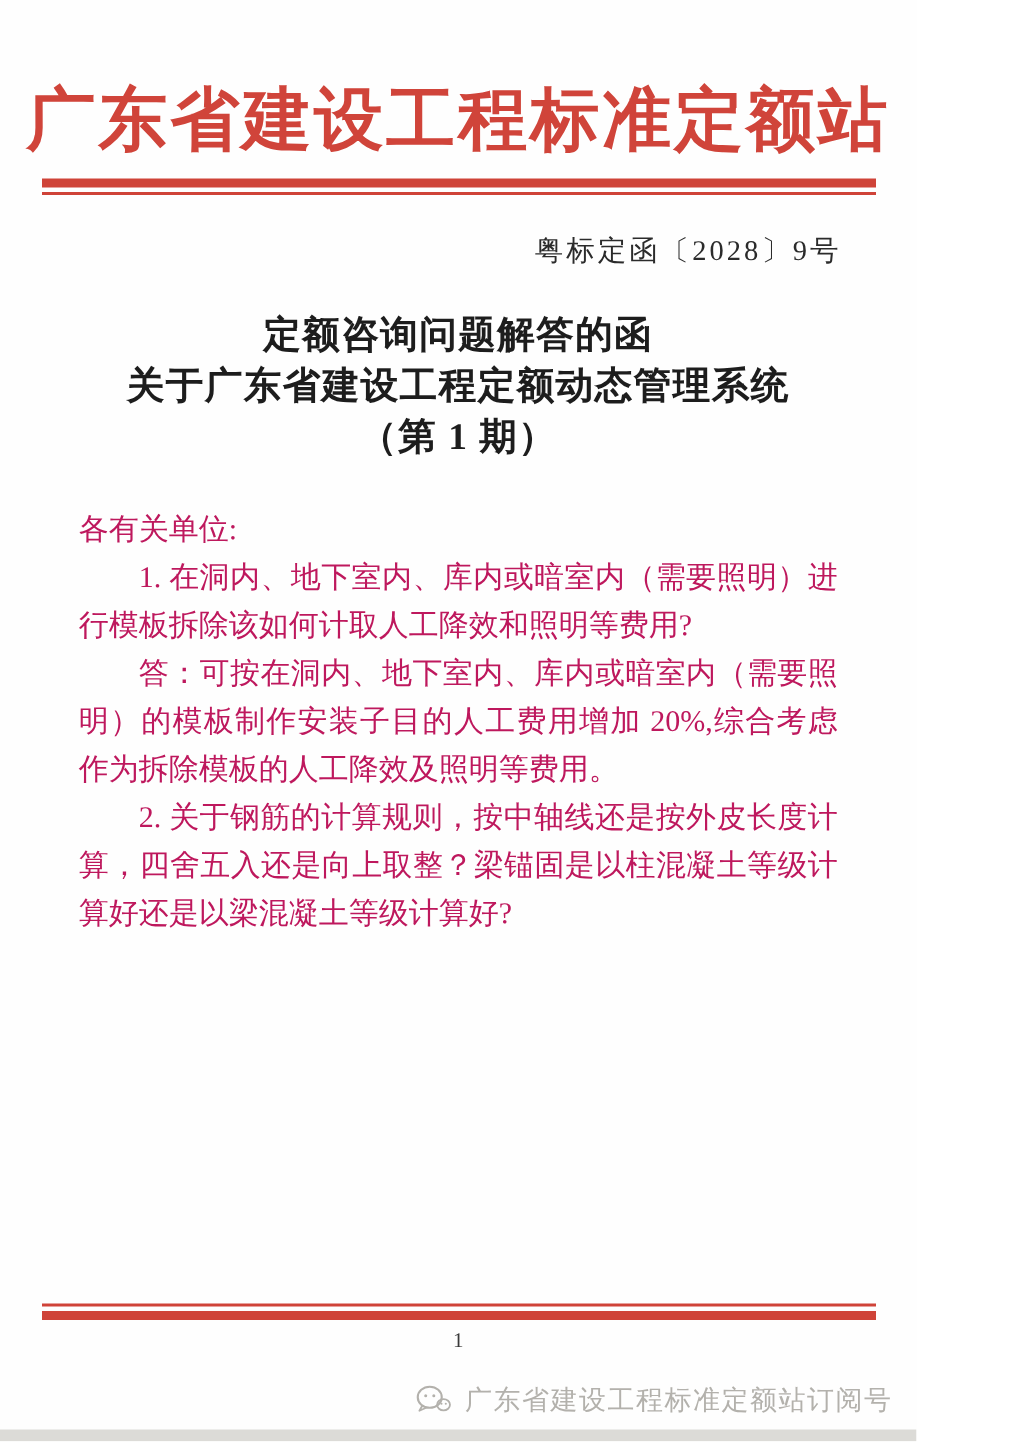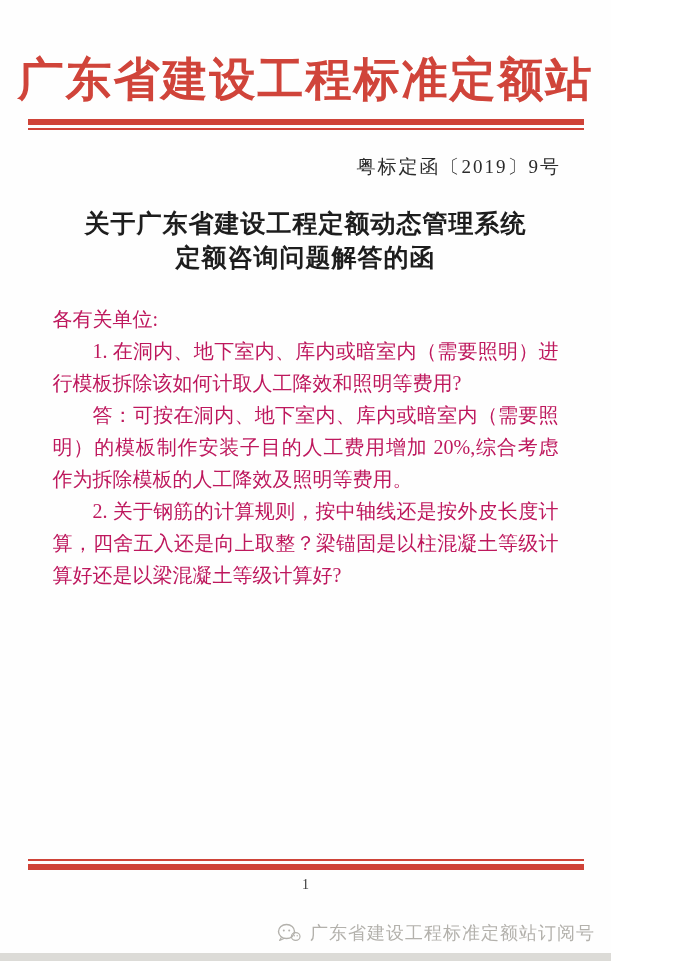--- a/index.html
+++ b/index.html
@@ -70,21 +70,21 @@
     left: 0; right: 0; bottom: 0;
   }
   .page-footer .rule { margin-top: 0; }
   .page-number {
     margin-top: 7px;
     text-align: center;
     font-size: 14px;
     color: #3a3a3a;
   }
   .wechat-row {
-    margin-top: 28px;
+    margin-top: 18px;
     text-align: right;
     padding-right: 16px;
     color: #b3b1ac;
     font-size: 18px;
     letter-spacing: 1px;
     height: 24px;
     line-height: 24px;
   }
   .wechat-row svg { vertical-align: -4px; margin-right: 4px; }
   .scan-strip {
@@ -99,25 +99,26 @@
 <div class="page">
 
   <div class="masthead">广东省建设工程标准定额站</div>
 
   <div class="rule">
     <div class="thick"></div>
     <div class="gap"></div>
     <div class="thin"></div>
   </div>
 
-  <div class="doc-number">粤标定函〔2019〕9号</div>
+  <div class="doc-number">粤标定函〔2028〕9号</div>
 
   <div class="letter-title">
+    <div>定额咨询问题解答的函</div>
     <div>关于广东省建设工程定额动态管理系统</div>
-    <div>定额咨询问题解答的函</div>
+    <div>（第 1 期）</div>
   </div>
 
   <div class="letter-body">
     <p class="salutation">各有关单位:</p>
     <p>1. 在洞内、地下室内、库内或暗室内（需要照明）进行模板拆除该如何计取人工降效和照明等费用?</p>
     <p>答：可按在洞内、地下室内、库内或暗室内（需要照明）的模板制作安装子目的人工费用增加 20%,综合考虑作为拆除模板的人工降效及照明等费用。</p>
     <p>2. 关于钢筋的计算规则，按中轴线还是按外皮长度计算，四舍五入还是向上取整？梁锚固是以柱混凝土等级计算好还是以梁混凝土等级计算好?</p>
   </div>
 
   <div class="page-footer">

